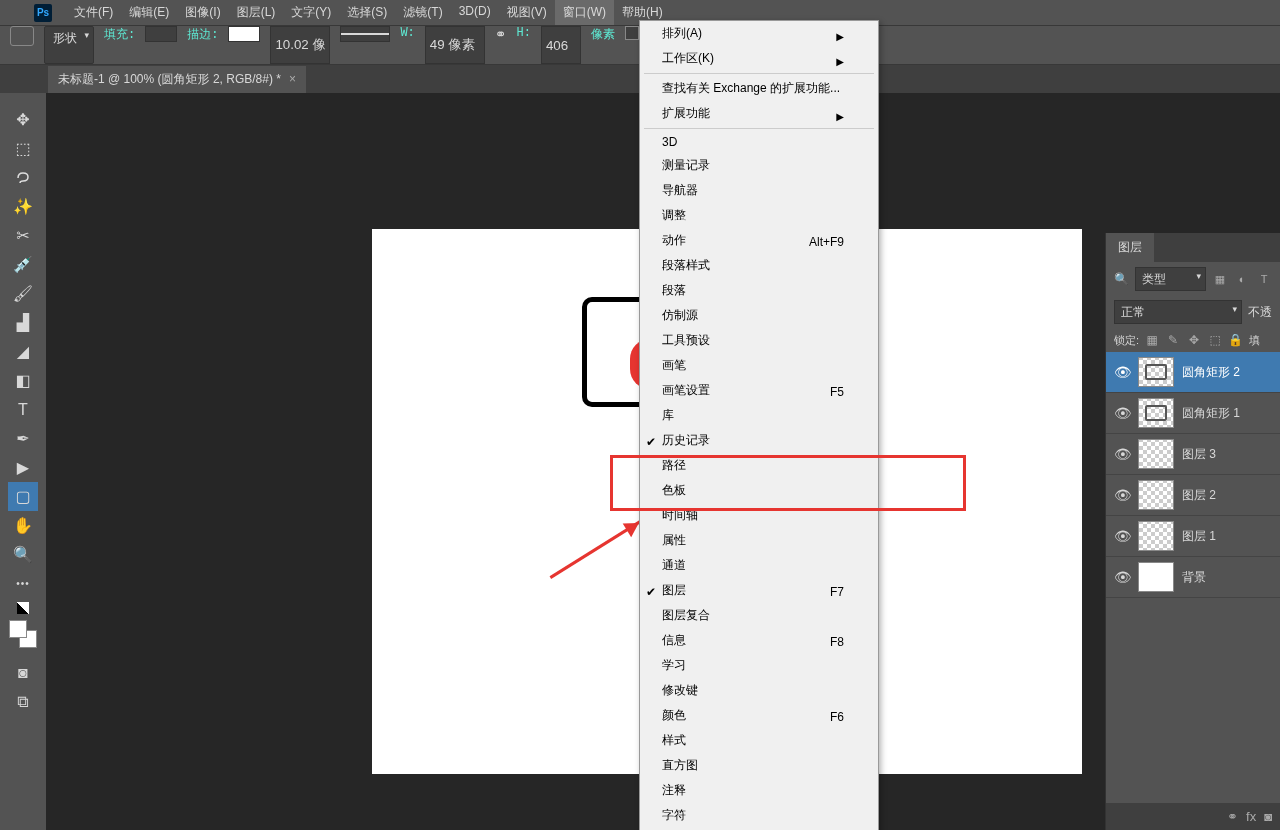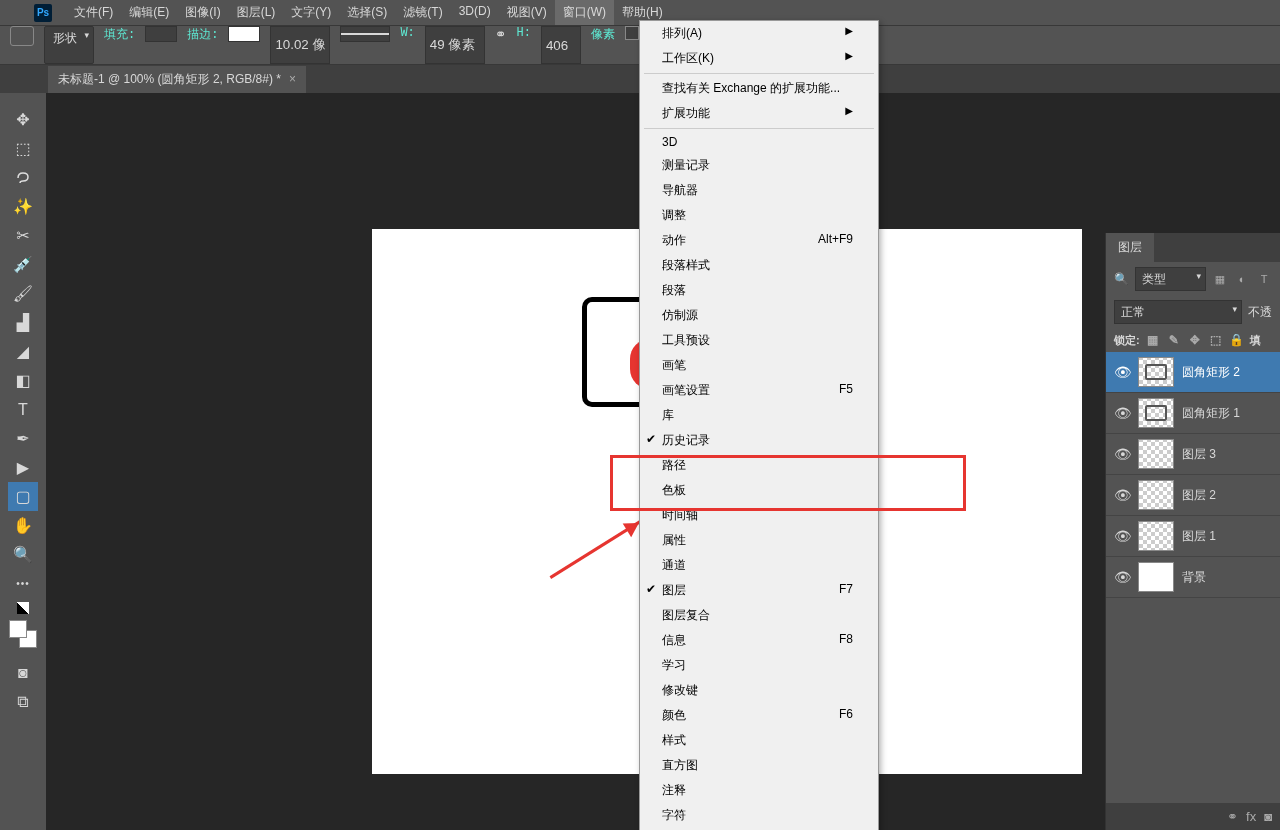--- a/index.html
+++ b/index.html
@@ -40,35 +40,35 @@
 .mini-swatch { width: 12px; height: 12px; background: linear-gradient(45deg,#000 50%,#fff 50%); margin-top: 4px; }
 
 .canvas-area { flex: 1; background: #262626; position: relative; display: flex; align-items: center; justify-content: center; }
 .canvas { width: 710px; height: 545px; background: #fff; position: absolute; top: 136px; left: 326px; }
 .rect-shape { position: absolute; top: 68px; left: 210px; width: 140px; height: 110px; border: 5px solid #000; border-radius: 10px; }
 .red-blob { position: absolute; top: 110px; left: 258px; width: 20px; height: 50px; background: #e63530; border-radius: 20px 0 0 20px; }
 .arrow { position: absolute; top: 318px; left: 170px; width: 110px; height: 3px; background: #e63530; transform: rotate(-32deg); }
 .arrow::after { content: ""; position: absolute; right: -2px; top: -6px; border: 8px solid transparent; border-left: 14px solid #e63530; }
 
 .dropdown { position: absolute; top: 20px; left: 639px; width: 240px; background: #f0f0f0; color: #000; border: 1px solid #999; box-shadow: 2px 2px 6px rgba(0,0,0,.3); z-index: 100; }
-.dd-item { padding: 4px 25px 4px 22px; display: flex; justify-content: space-between; align-items: flex-start; cursor: pointer; font-size: 12px; position: relative; }
+.dd-item { padding: 4px 34px 4px 22px; display: flex; justify-content: space-between; align-items: flex-end; cursor: pointer; font-size: 12px; position: relative; }
 .dd-sep { height: 1px; background: #ccc; margin: 2px 4px; }
 .dd-check { position: absolute; left: 6px; }
 .dd-arrow { font-size: 10px; }
 .highlight-box { position: absolute; top: 455px; left: 610px; width: 356px; height: 56px; border: 3px solid #e63530; z-index: 101; pointer-events: none; }
 
 .panels { width: 175px; background: #535353; position: absolute; right: 0; top: 140px; bottom: 0; border-left: 1px solid #333; }
 .panel-tabs { display: flex; background: #3f3f3f; }
 .panel-tab { padding: 6px 12px; background: #535353; }
 .panel-row { display: flex; align-items: center; padding: 5px 8px; gap: 6px; }
 .kind-select { background: #3f3f3f; padding: 3px 20px 2px 6px; border: 1px solid #333; flex: 1; position: relative; }
 .kind-select::after { content: "▾"; position: absolute; right: 4px; font-size: 9px; }
 .filter-icon { width: 16px; height: 16px; display: flex; align-items: center; justify-content: center; color: #aaa; font-size: 11px; }
 .blend-row { display: flex; padding: 4px 8px; align-items: center; gap: 6px; }
-.lock-row { display: flex; padding: 4px 8px; align-items: center; gap: 5px; font-size: 11px; font-weight: bold; }
+.lock-row { display: flex; padding: 4px 8px; align-items: center; gap: 5px; font-size: 11px; }
 .lock-icon { width: 16px; height: 16px; display: flex; align-items: center; justify-content: center; color: #aaa; font-size: 12px; }
 .layers-list { }
 .layer-item { display: flex; align-items: center; padding: 5px 8px; gap: 8px; border-bottom: 1px solid #444; }
 .layer-item.selected { background: #3f7ab0; color: #fff; }
 .layer-eye { width: 16px; font-size: 14px; cursor: pointer; }
 .layer-thumb { width: 36px; height: 30px; background: #ddd; border: 1px solid #888; display: flex; align-items: center; justify-content: center; font-size: 9px; }
 .layer-thumb.shape { background: repeating-conic-gradient(#ccc 0% 25%, #fff 0% 50%) 0/8px 8px; position: relative; }
 .layer-thumb.shape::after { content: ""; position: absolute; inset: 6px; border: 2px solid #555; border-radius: 2px; }
 .layer-thumb.pix { background: repeating-conic-gradient(#ccc 0% 25%, #fff 0% 50%) 0/8px 8px; }
 .layer-thumb.white { background: #fff; }

